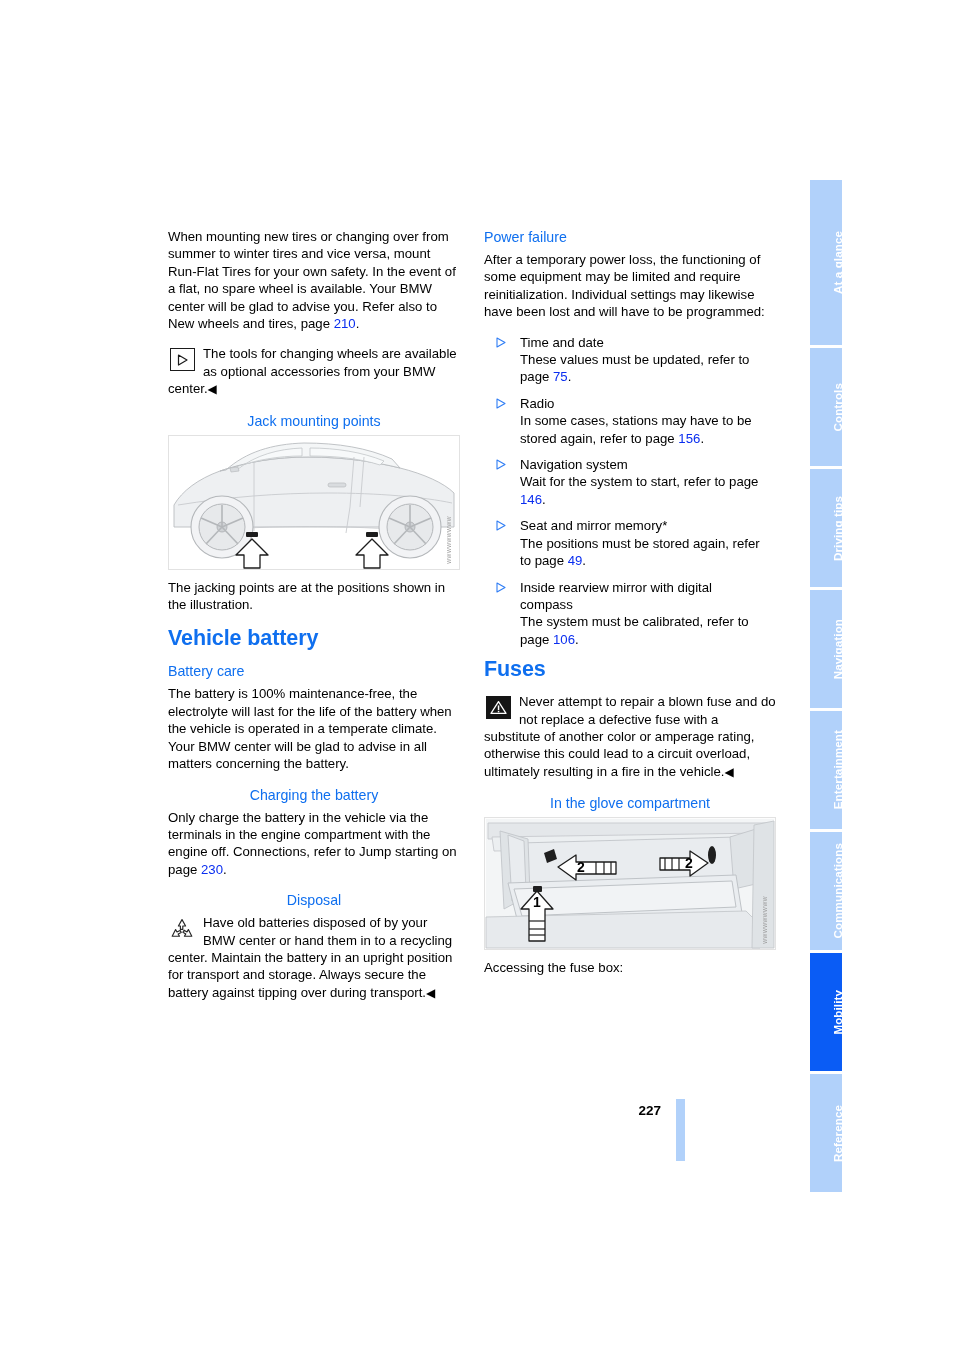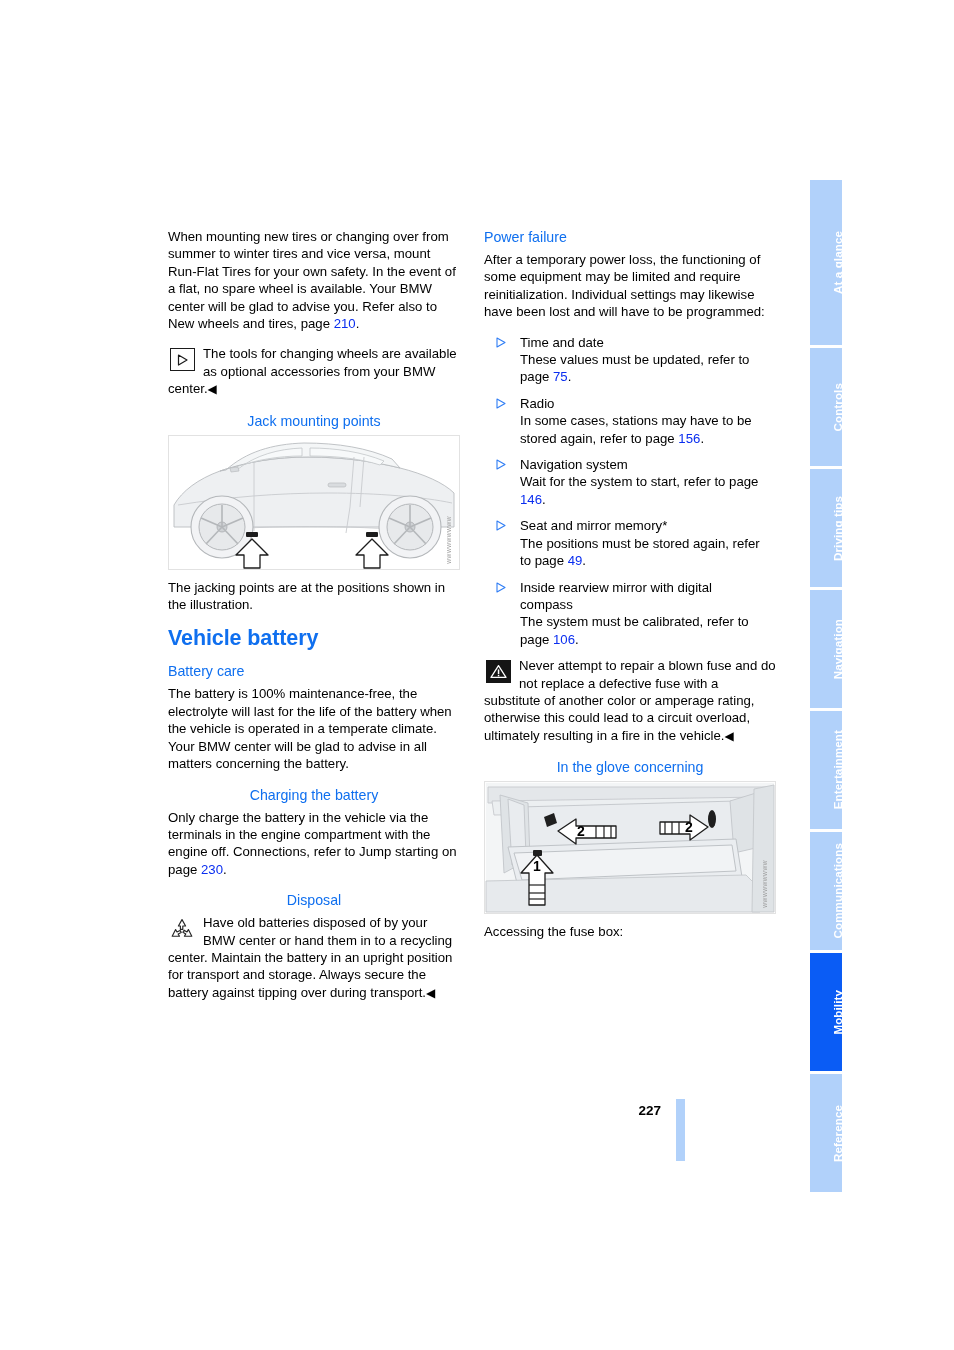--- a/index.html
+++ b/index.html
@@ -258,35 +258,36 @@
         <span class="bul">
             <svg width="10" height="11" viewBox="0 0 10 11">
               <polygon points="1,1 9,5.5 1,10" fill="none" stroke="#2f7df5" stroke-width="1.1" stroke-linejoin="round"></polygon>
             </svg>
           </span>
         <span>Inside rearview mirror with digital compass</span><span class="star"></span><br>
         <span>The system must be calibrated, refer to page </span><span class="pref">106</span><span>.</span>
       </li>
     </ul>
 
+    <h1 class="sect sp-before-lg">Fuses</h1>
 
     <div class="note">
       <div class="ic">
         <div class="icon-warn">
           <svg width="17" height="15" viewBox="0 0 17 15">
             <polygon points="8.5,1.6 16,13.4 1,13.4" fill="none" stroke="#ffffff" stroke-width="1.25" stroke-linejoin="round"></polygon>
             <rect x="7.8" y="5.4" width="1.5" height="4.6" fill="#ffffff"></rect>
             <rect x="7.8" y="10.8" width="1.5" height="1.5" fill="#ffffff"></rect>
           </svg>
         </div>
       </div>
       <div class="txt"><span>Never attempt to repair a blown fuse and do not replace a defective fuse with a substitute of another color or amperage rating, otherwise this could lead to a circuit overload, ultimately resulting in a fire in the vehicle.</span><span class="endmark">◀</span></div>
     </div>
 
-    <h2 class="sub sp-before">In the glove concerning</h2>
+    <h2 class="sub sp-before">In the glove compartment</h2>
 
     <div class="figure fig-glove">
       <svg width="292" height="133" viewBox="0 0 292 133">
         <rect x="0" y="0" width="292" height="133" fill="#fdfdfd"></rect>
 
         <g stroke="#c7cace" stroke-width="0.9" fill="#eef0f2" stroke-linejoin="round">
           <path d="M2 2 L290 2 L290 131 L2 131 Z" fill="#f3f5f6" stroke="none"></path>
           <path d="M4 6 L288 6 L288 20 L4 22 Z" fill="#e4e7ea"></path>
 
           <path d="M8 20 L280 16 L282 30 L10 34 Z" fill="#eceff1"></path>

